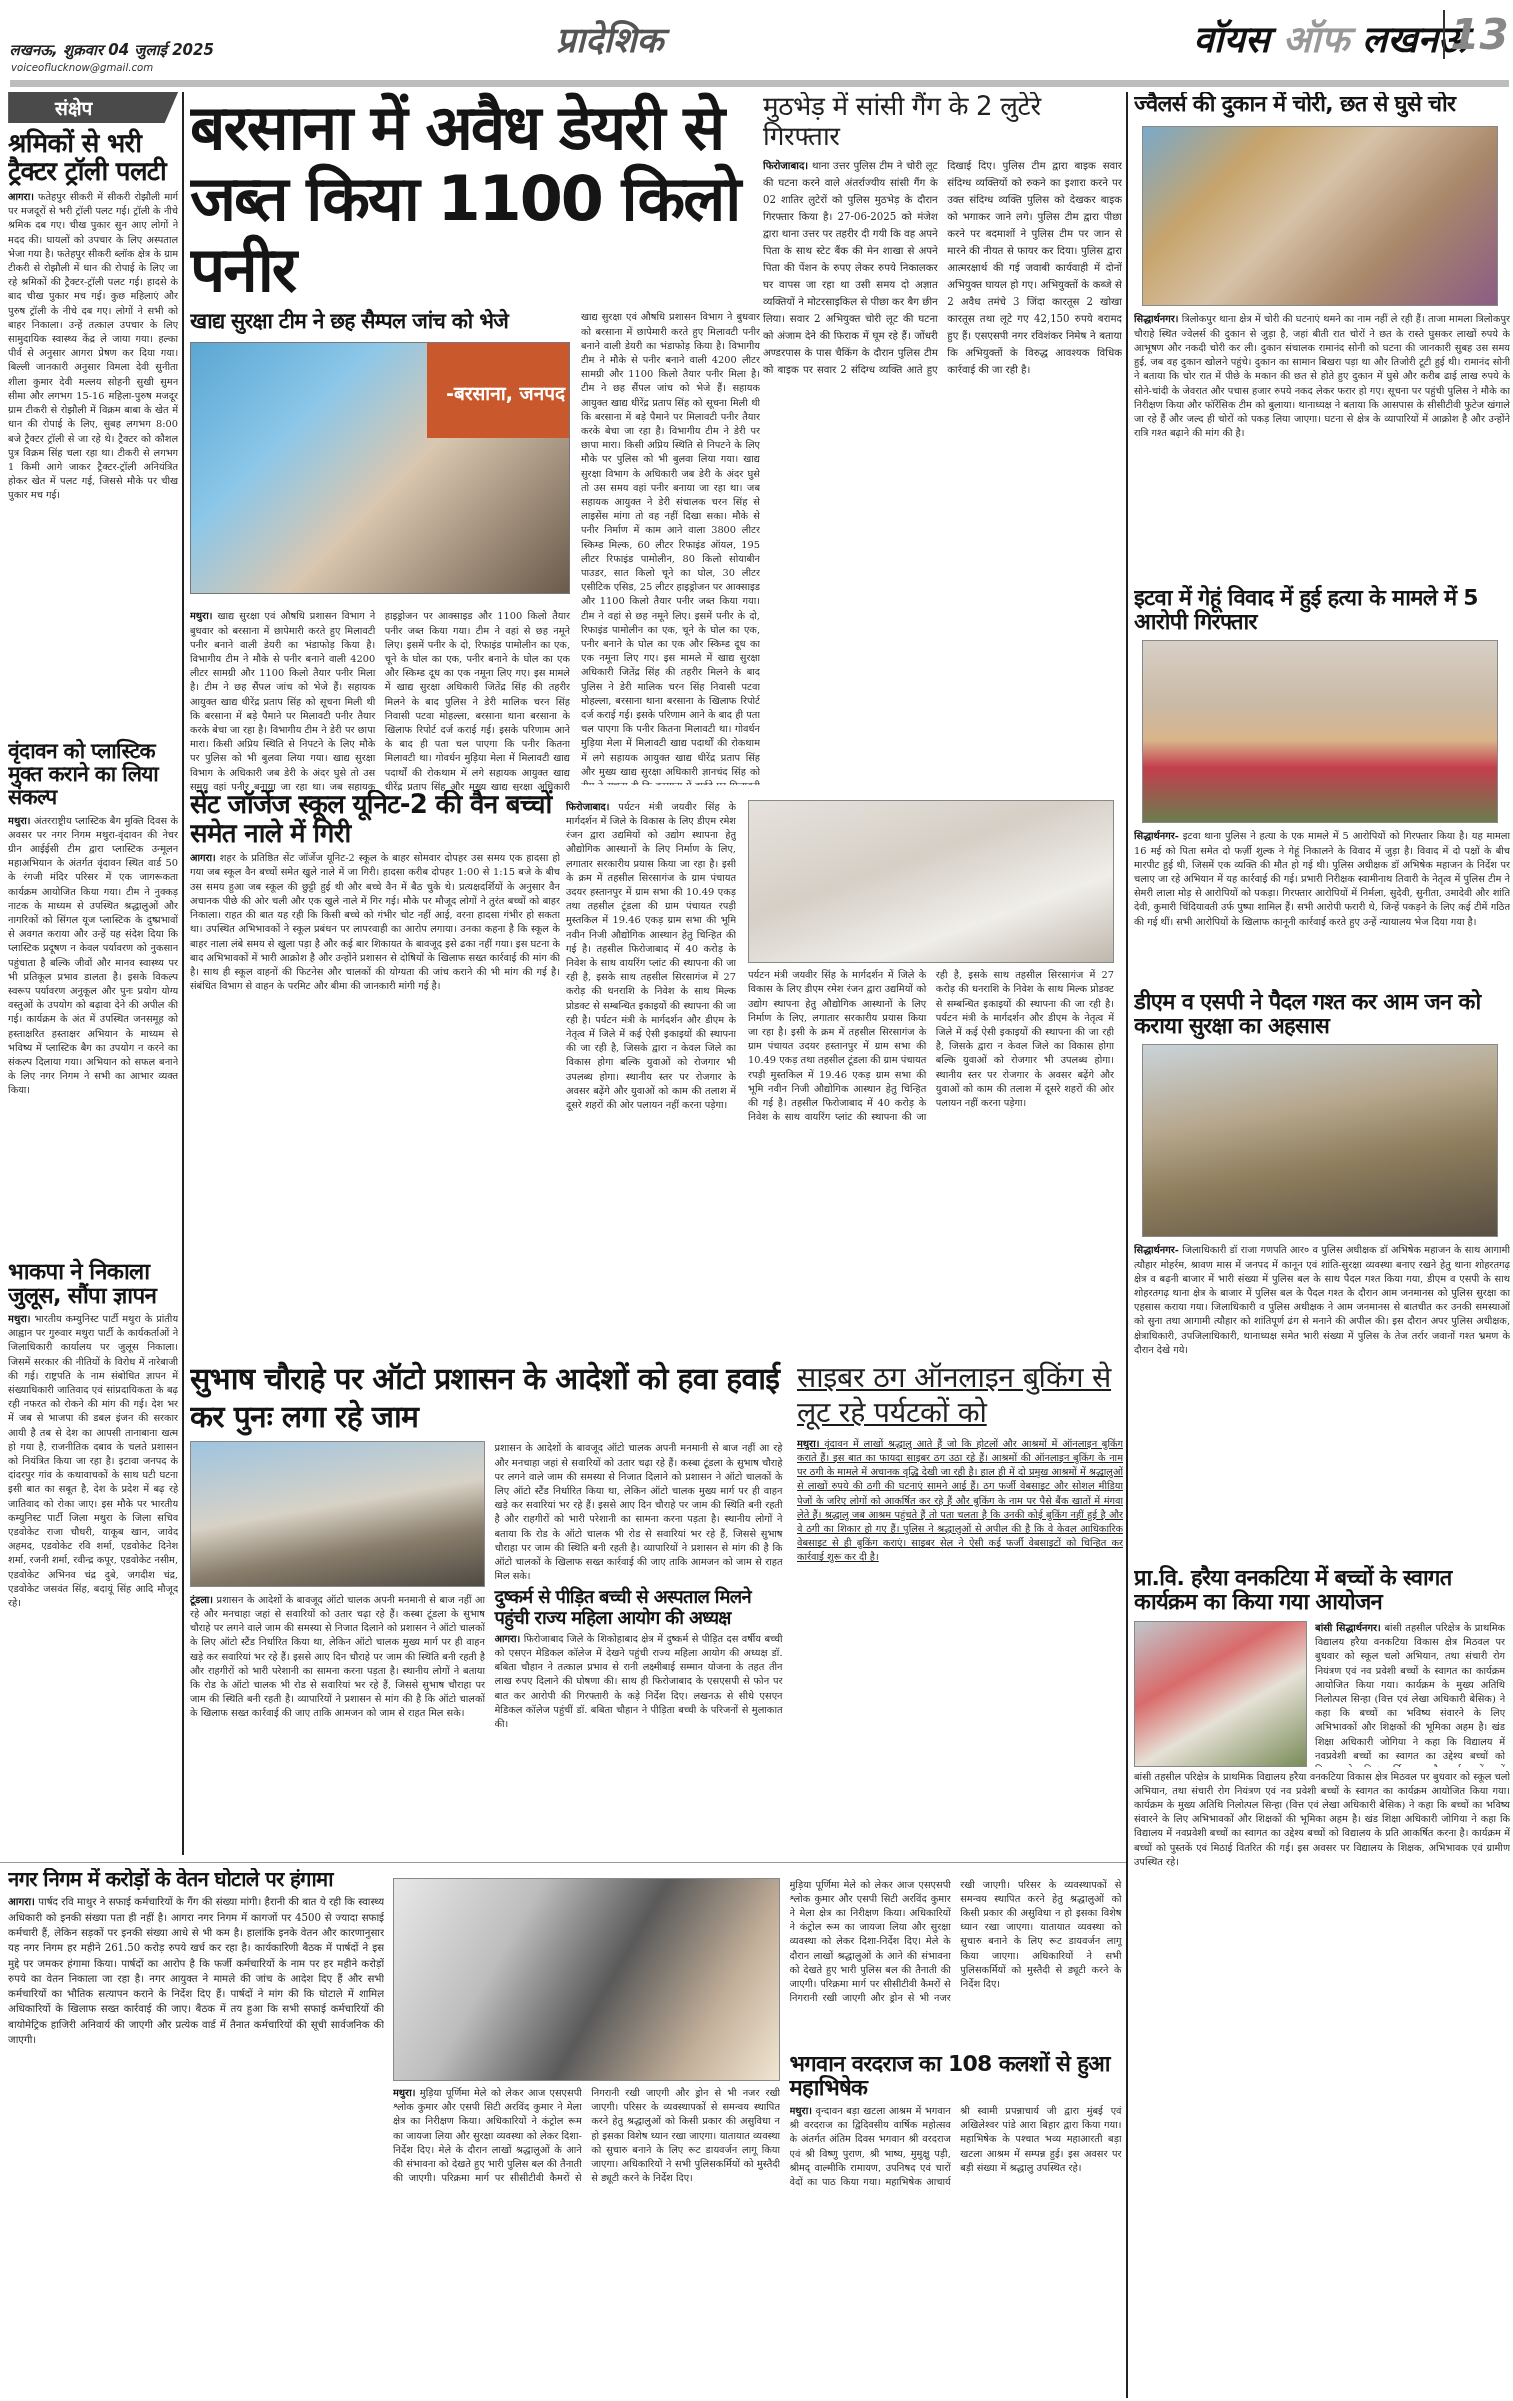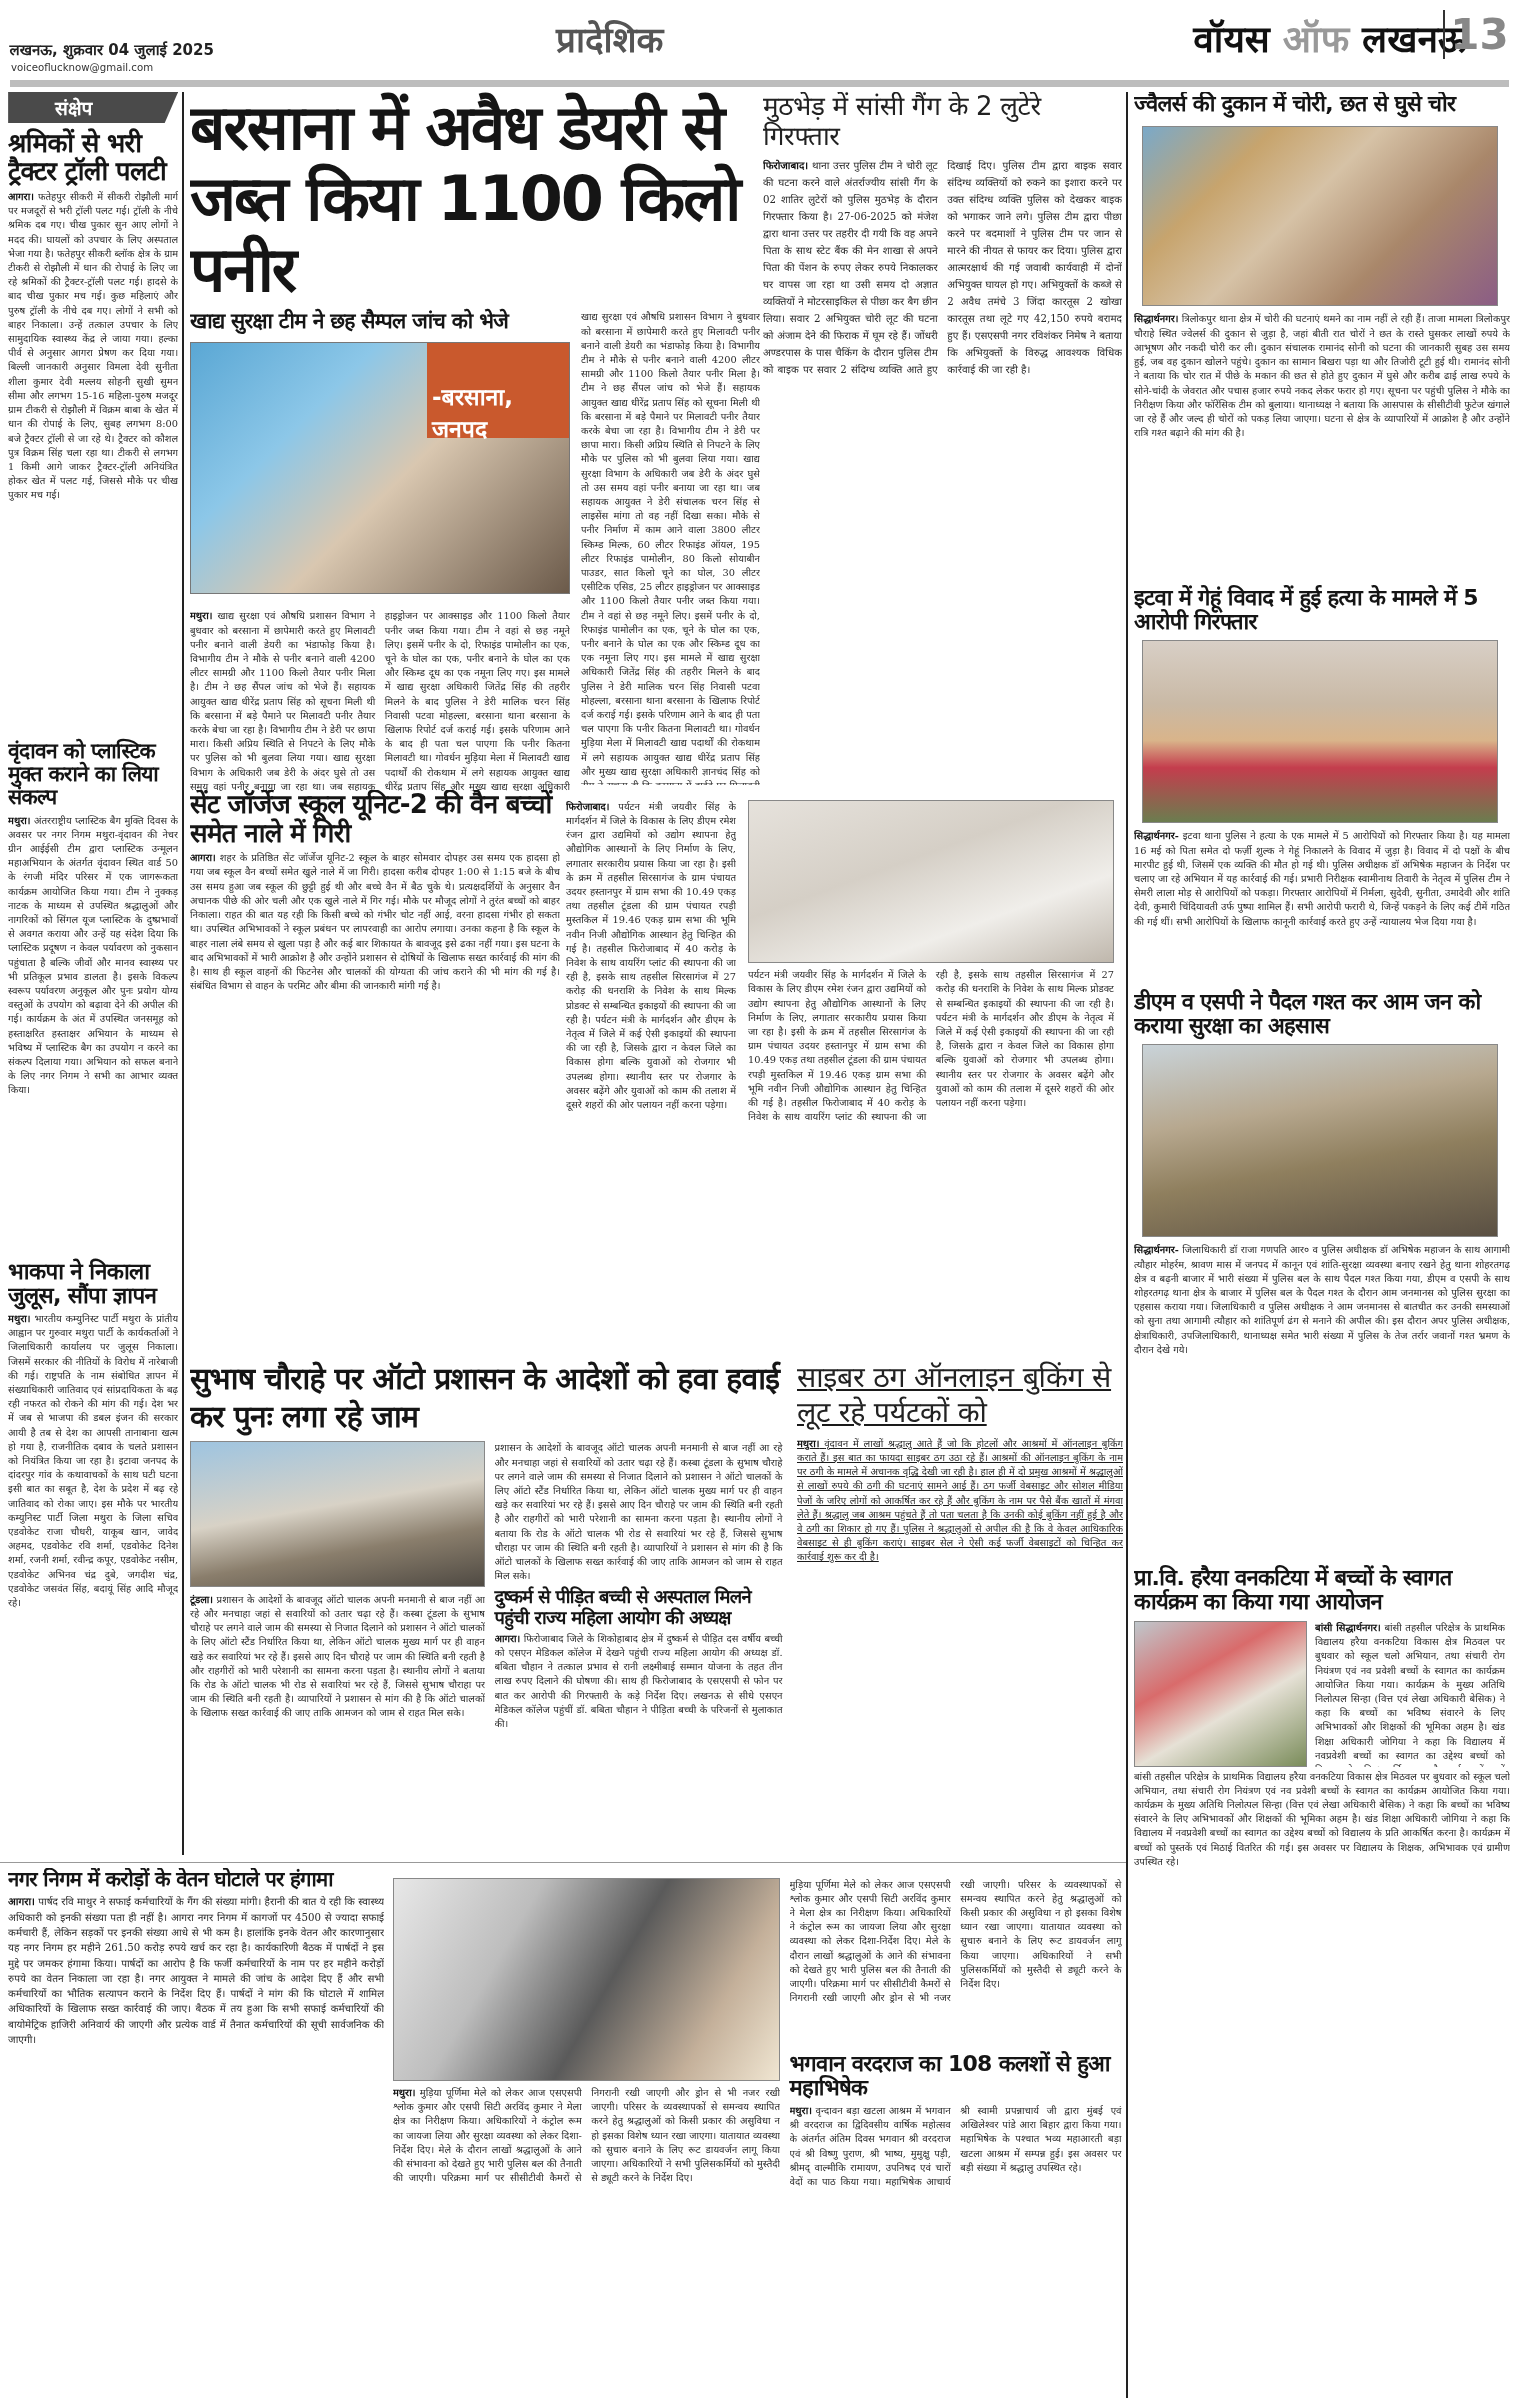--- a/index.html
+++ b/index.html
@@ -1,19 +1,19 @@
 <!DOCTYPE html>
 <html style="font-size:11px"><head>
 <meta charset="utf-8">
 <style>
   * { box-sizing: border-box; margin: 0; padding: 0; }
   html, body { width: 1514px; height: 2401px; background: #ffffff; overflow: hidden; }
   body { font-family: "DejaVu Sans", sans-serif; color: #1a1a1a; position: relative; }
 
-  .masthead { position: absolute; left: 0; top: 0; width: 1514px; height: 80px; }
+  .masthead { position: absolute; left: 0; top: 0; width: 1514px; height: 80px; font-style: italic; }
   .mh-date { position: absolute; left: 9.5px; top: 39px; font-size: 15px; font-weight: bold; color: #222; }
   .mh-email { position: absolute; left: 11px; top: 62px; font-size: 10.2px; color: #333; }
   .mh-section { position: absolute; left: 556px; top: 15px; font-size: 35px; font-weight: bold; color: #555; }
   .mh-brand { position: absolute; right: 47px; top: 12.2px; font-size: 37px; font-weight: bold; color: #111; }
   .mh-brand .of { color: #999; }
   .mh-page { position: absolute; right: 5.4px; top: 9.5px; font-size: 42px; font-weight: bold; color: #888; border-left: 2px solid #333; padding-left: 5.4px; }
   .mh-rule { position: absolute; left: 9.5px; top: 80px; width: 1499px; height: 6.8px; background: #bdbdbd; }
 
   .block { position: absolute; overflow: hidden; }
   .vrule { position: absolute; width: 2px; background: #222; }
@@ -74,21 +74,21 @@
     </div>
   </div>
 </div>
 
 <div class="block" style="left:190px; top:92px; width:570px; height:699px;">
   <div class="sanshead" style="font-size:62px; letter-spacing:-2px; line-height:71px;">बरसाना में अवैध डेयरी से जब्त किया 1100 किलो पनीर</div>
   <div style="display:flex; gap:11px; margin-top:5.4px;">
     <div style="width:380px;">
       <div class="sanshead" style="font-size:21px;">खाद्य सुरक्षा टीम ने छह सैम्पल जांच को भेजे</div>
       <div style="position:relative; width:380px; height:252px; margin-top:8.1px; background:linear-gradient(135deg,#5aa7d4 0%,#8cc7e8 30%,#d9c7b0 55%,#6b5a4a 100%); border:0.7px solid #777;">
-        <div style="position:absolute; right:0; top:0; width:142px; height:95px; background:#c9592d; color:#fff; font-size:23px; font-weight:bold; padding-top:37px; padding-left:5px;">-बरसाना, जनपद</div>
+        <div style="position:absolute; right:0; top:0; width:142px; height:95px; background:#c9592d; color:#fff; font-size:19px; font-weight:bold; padding-top:37px; padding-left:19px;">-बरसाना, जनपद</div>
       </div>
     </div>
     <div class="body-text" style="width:179px; height:475px; margin-top:0; overflow:hidden;">
       <span>खाद्य सुरक्षा एवं औषधि प्रशासन विभाग ने बुधवार को बरसाना में छापेमारी करते हुए मिलावटी पनीर बनाने वाली डेयरी का भंडाफोड़ किया है। विभागीय टीम ने मौके से पनीर बनाने वाली 4200 लीटर सामग्री और 1100 किलो तैयार पनीर मिला है। टीम ने छह सैंपल जांच को भेजे हैं। सहायक आयुक्त खाद्य धीरेंद्र प्रताप सिंह को सूचना मिली थी कि बरसाना में बड़े पैमाने पर मिलावटी पनीर तैयार करके बेचा जा रहा है। विभागीय टीम ने डेरी पर छापा मारा। किसी अप्रिय स्थिति से निपटने के लिए मौके पर पुलिस को भी बुलवा लिया गया। खाद्य सुरक्षा विभाग के अधिकारी जब डेरी के अंदर घुसे तो उस समय वहां पनीर बनाया जा रहा था। जब सहायक आयुक्त ने डेरी संचालक चरन सिंह से लाइसेंस मांगा तो वह नहीं दिखा सका। मौके से पनीर निर्माण में काम आने वाला 3800 लीटर स्किम्ड मिल्क, 60 लीटर रिफाइंड ऑयल, 195 लीटर रिफाइंड पामोलीन, 80 किलो सोयाबीन पाउडर, सात किलो चूने का घोल, 30 लीटर एसीटिक एसिड, 25 लीटर हाइड्रोजन पर आक्साइड और 1100 किलो तैयार पनीर जब्त किया गया। टीम ने वहां से छह नमूने लिए। इसमें पनीर के दो, रिफाइंड पामोलीन का एक, चूने के घोल का एक, पनीर बनाने के घोल का एक और स्किम्ड दूध का एक नमूना लिए गए। इस मामले में खाद्य सुरक्षा अधिकारी जितेंद्र सिंह की तहरीर मिलने के बाद पुलिस ने डेरी मालिक चरन सिंह निवासी पटवा मोहल्ला, बरसाना थाना बरसाना के खिलाफ रिपोर्ट दर्ज कराई गई। इसके परिणाम आने के बाद ही पता चल पाएगा कि पनीर कितना मिलावटी था। गोवर्धन मुड़िया मेला में मिलावटी खाद्य पदार्थों की रोकथाम में लगे सहायक आयुक्त खाद्य धीरेंद्र प्रताप सिंह और मुख्य खाद्य सुरक्षा अधिकारी ज्ञानचंद सिंह को टीम ने सूचना दी कि बरसाना में हाईवे पर मिलावटी पनीर तैयार किया जा रहा है। इसके बाद अधिकारियों ने पहले गोपनीय तरीके से डेरी की रेकी कराई। सूचना सही पाए जाने पर छापेमारी की कार्रवाई की गई।</span>
     </div>
   </div>
   <div class="body-text cols2" style="width:380px; height:290px; margin-top:-176px; overflow:hidden;">
     <b>मथुरा।</b>
     <span>खाद्य सुरक्षा एवं औषधि प्रशासन विभाग ने बुधवार को बरसाना में छापेमारी करते हुए मिलावटी पनीर बनाने वाली डेयरी का भंडाफोड़ किया है। विभागीय टीम ने मौके से पनीर बनाने वाली 4200 लीटर सामग्री और 1100 किलो तैयार पनीर मिला है। टीम ने छह सैंपल जांच को भेजे हैं। सहायक आयुक्त खाद्य धीरेंद्र प्रताप सिंह को सूचना मिली थी कि बरसाना में बड़े पैमाने पर मिलावटी पनीर तैयार करके बेचा जा रहा है। विभागीय टीम ने डेरी पर छापा मारा। किसी अप्रिय स्थिति से निपटने के लिए मौके पर पुलिस को भी बुलवा लिया गया। खाद्य सुरक्षा विभाग के अधिकारी जब डेरी के अंदर घुसे तो उस समय वहां पनीर बनाया जा रहा था। जब सहायक आयुक्त ने डेरी संचालक चरन सिंह से लाइसेंस मांगा तो वह नहीं दिखा सका। मौके से पनीर निर्माण में काम आने वाला 3800 लीटर स्किम्ड मिल्क, 60 लीटर रिफाइंड ऑयल, 195 लीटर रिफाइंड पामोलीन, 80 किलो सोयाबीन पाउडर, सात किलो चूने का घोल, 30 लीटर एसीटिक एसिड, 25 लीटर हाइड्रोजन पर आक्साइड और 1100 किलो तैयार पनीर जब्त किया गया। टीम ने वहां से छह नमूने लिए। इसमें पनीर के दो, रिफाइंड पामोलीन का एक, चूने के घोल का एक, पनीर बनाने के घोल का एक और स्किम्ड दूध का एक नमूना लिए गए। इस मामले में खाद्य सुरक्षा अधिकारी जितेंद्र सिंह की तहरीर मिलने के बाद पुलिस ने डेरी मालिक चरन सिंह निवासी पटवा मोहल्ला, बरसाना थाना बरसाना के खिलाफ रिपोर्ट दर्ज कराई गई। इसके परिणाम आने के बाद ही पता चल पाएगा कि पनीर कितना मिलावटी था। गोवर्धन मुड़िया मेला में मिलावटी खाद्य पदार्थों की रोकथाम में लगे सहायक आयुक्त खाद्य धीरेंद्र प्रताप सिंह और मुख्य खाद्य सुरक्षा अधिकारी ज्ञानचंद सिंह को टीम ने सूचना दी कि बरसाना में हाईवे पर मिलावटी पनीर तैयार किया जा रहा है। इसके बाद अधिकारियों ने पहले गोपनीय तरीके से डेरी की रेकी कराई। सूचना सही पाए जाने पर छापेमारी की कार्रवाई की गई।</span>
   </div>

